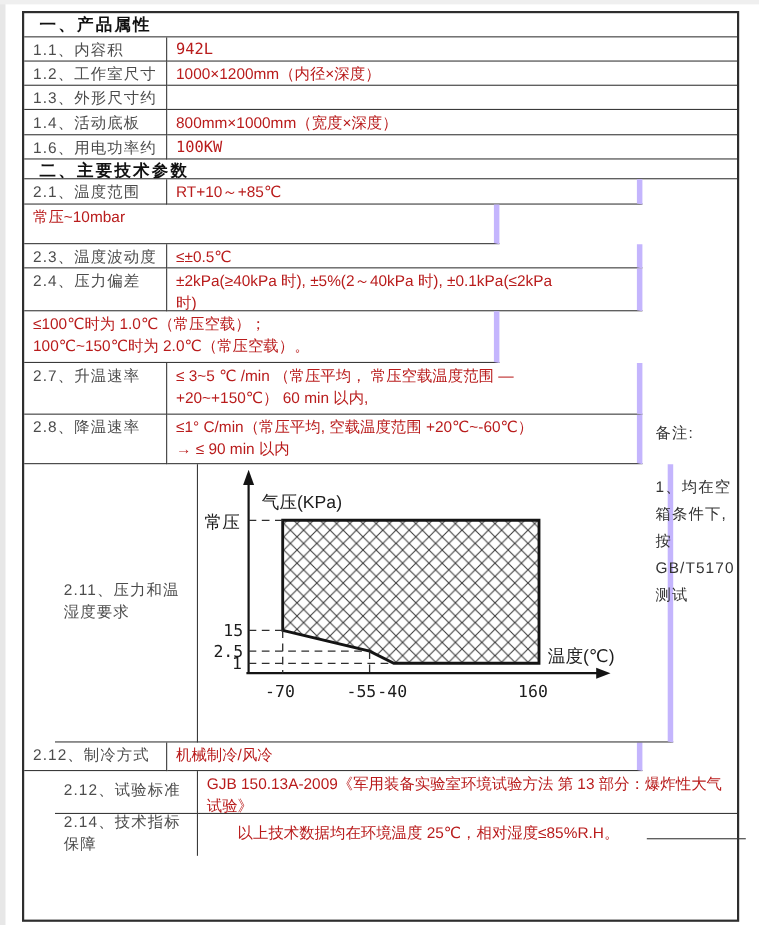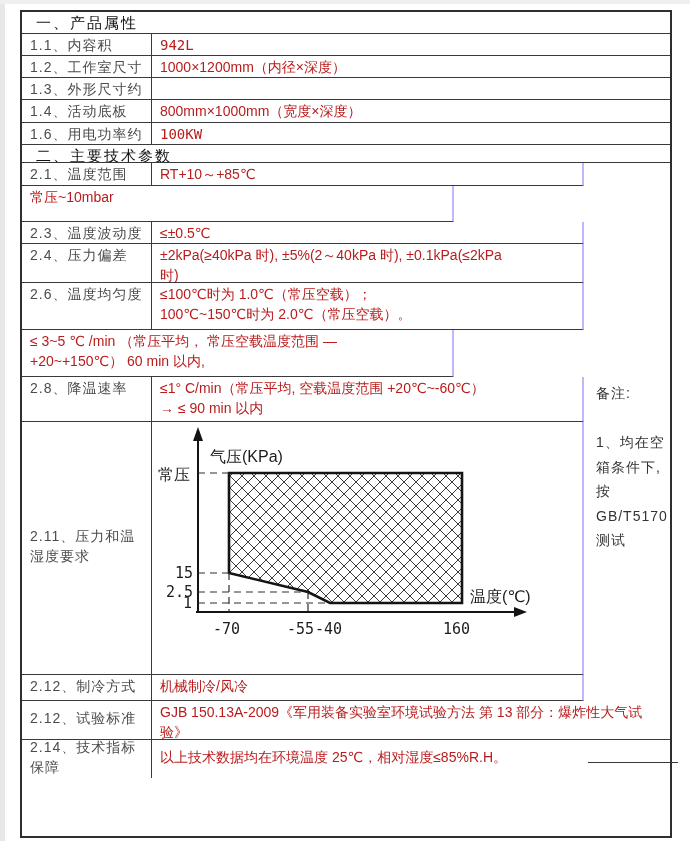--- a/index.html
+++ b/index.html
@@ -24,28 +24,28 @@
     width:130px; flex:0 0 130px; color:#4c4c4c;
     border-right:1px solid #3a3a3a; border-bottom:1px solid #3a3a3a;
     padding-left:8px; letter-spacing:1px;
   }
   .vc {
     flex:1 1 auto; color:#b91c1c;
     border-bottom:1px solid #3a3a3a;
   }
   .vc3 {
     flex:0 0 432px; width:432px;
-    border-right:2px solid #c4b5fd;
+    border-right:5px solid #c4b5fd;
   }
   .hc {
-    flex:1 1 auto; font-weight:normal; font-size:15px; color:#111111;
+    flex:1 1 auto; font-weight:bold; font-size:15px; color:#111111;
     border-bottom:1px solid #3a3a3a; padding:1px 8px 0 14px; letter-spacing:2px;
     line-height:1.3;
   }
-  .vcenter { display:flex; flex-direction:column; justify-content:center; }
+  .vcenter { display:flex; flex-direction:column; justify-content:center;margin-left:28px; }
   .remark-cell {
     position:absolute; left:566px; top:173px; width:90px; height:578px;
     border-bottom:1px solid #3a3a3a;
     font-size:14px; color:#333333; line-height:1.75; letter-spacing:1px;
     padding:196px 4px 0 8px; white-space:pre-line;
   }
   .chart-cell { position:relative; padding:0; }
   .chart-cell svg { position:absolute; left:0; top:0; }
   .num { font-family:"DejaVu Sans Mono","Liberation Mono",monospace; }
   svg text { fill:#1c1c1c; }
@@ -100,25 +100,25 @@
     <div class="row" style="height:22px">
       <div class="cell lc">2.3、温度波动度</div>
       <div class="cell vc vc3">≤±0.5℃</div>
     </div>
     <div class="row" style="height:39px">
       <div class="cell lc">2.4、压力偏差</div>
       <div class="cell vc vc3">±2kPa(≥40kPa 时), ±5%(2～40kPa 时), ±0.1kPa(≤2kPa
 时)</div>
     </div>
     <div class="row" style="height:47px">
-      <div class="cell lc">2.6、温度均匀度</div>
       <div class="cell vc vc3">≤100℃时为 1.0℃（常压空载）；
 100℃~150℃时为 2.0℃（常压空载）。</div>
     </div>
     <div class="row" style="height:47px">
+      <div class="cell lc">2.7、升温速率</div>
       <div class="cell vc vc3">≤ 3~5 ℃ /min （常压平均， 常压空载温度范围 —
 +20~+150℃）  60  min 以内,</div>
     </div>
     <div class="row" style="height:45px">
       <div class="cell lc">2.8、降温速率</div>
       <div class="cell vc vc3">≤1° C/min（常压平均, 空载温度范围 +20℃~-60℃）
 →  ≤  90  min 以内</div>
     </div>
 
     <div class="row" style="height:253px">

